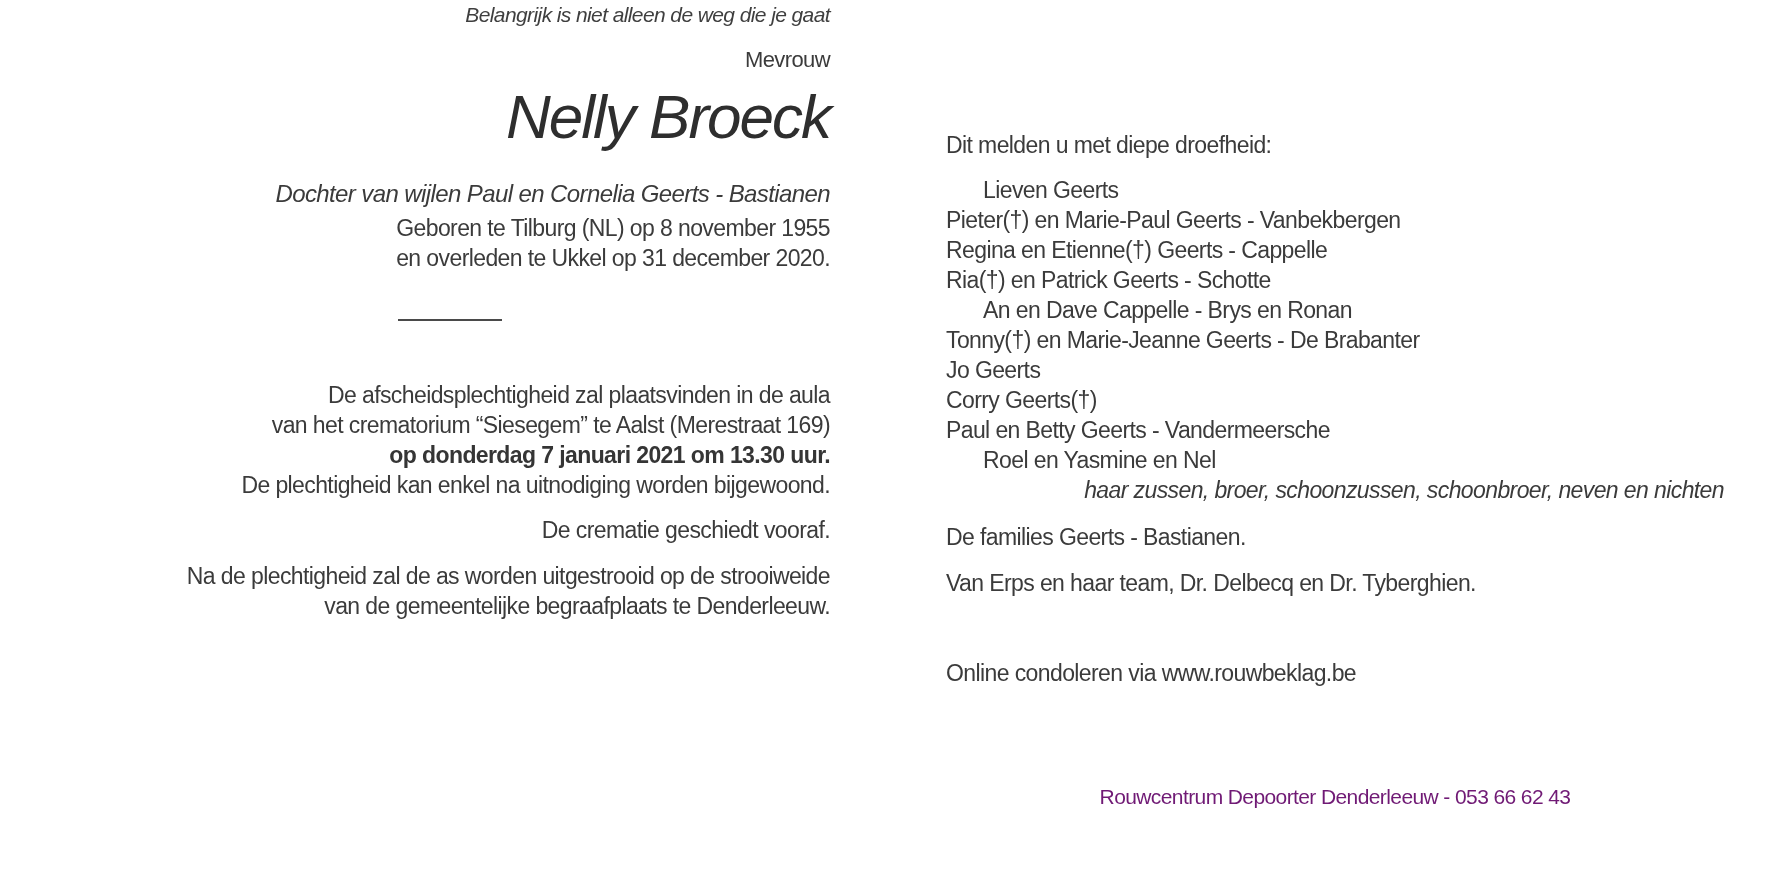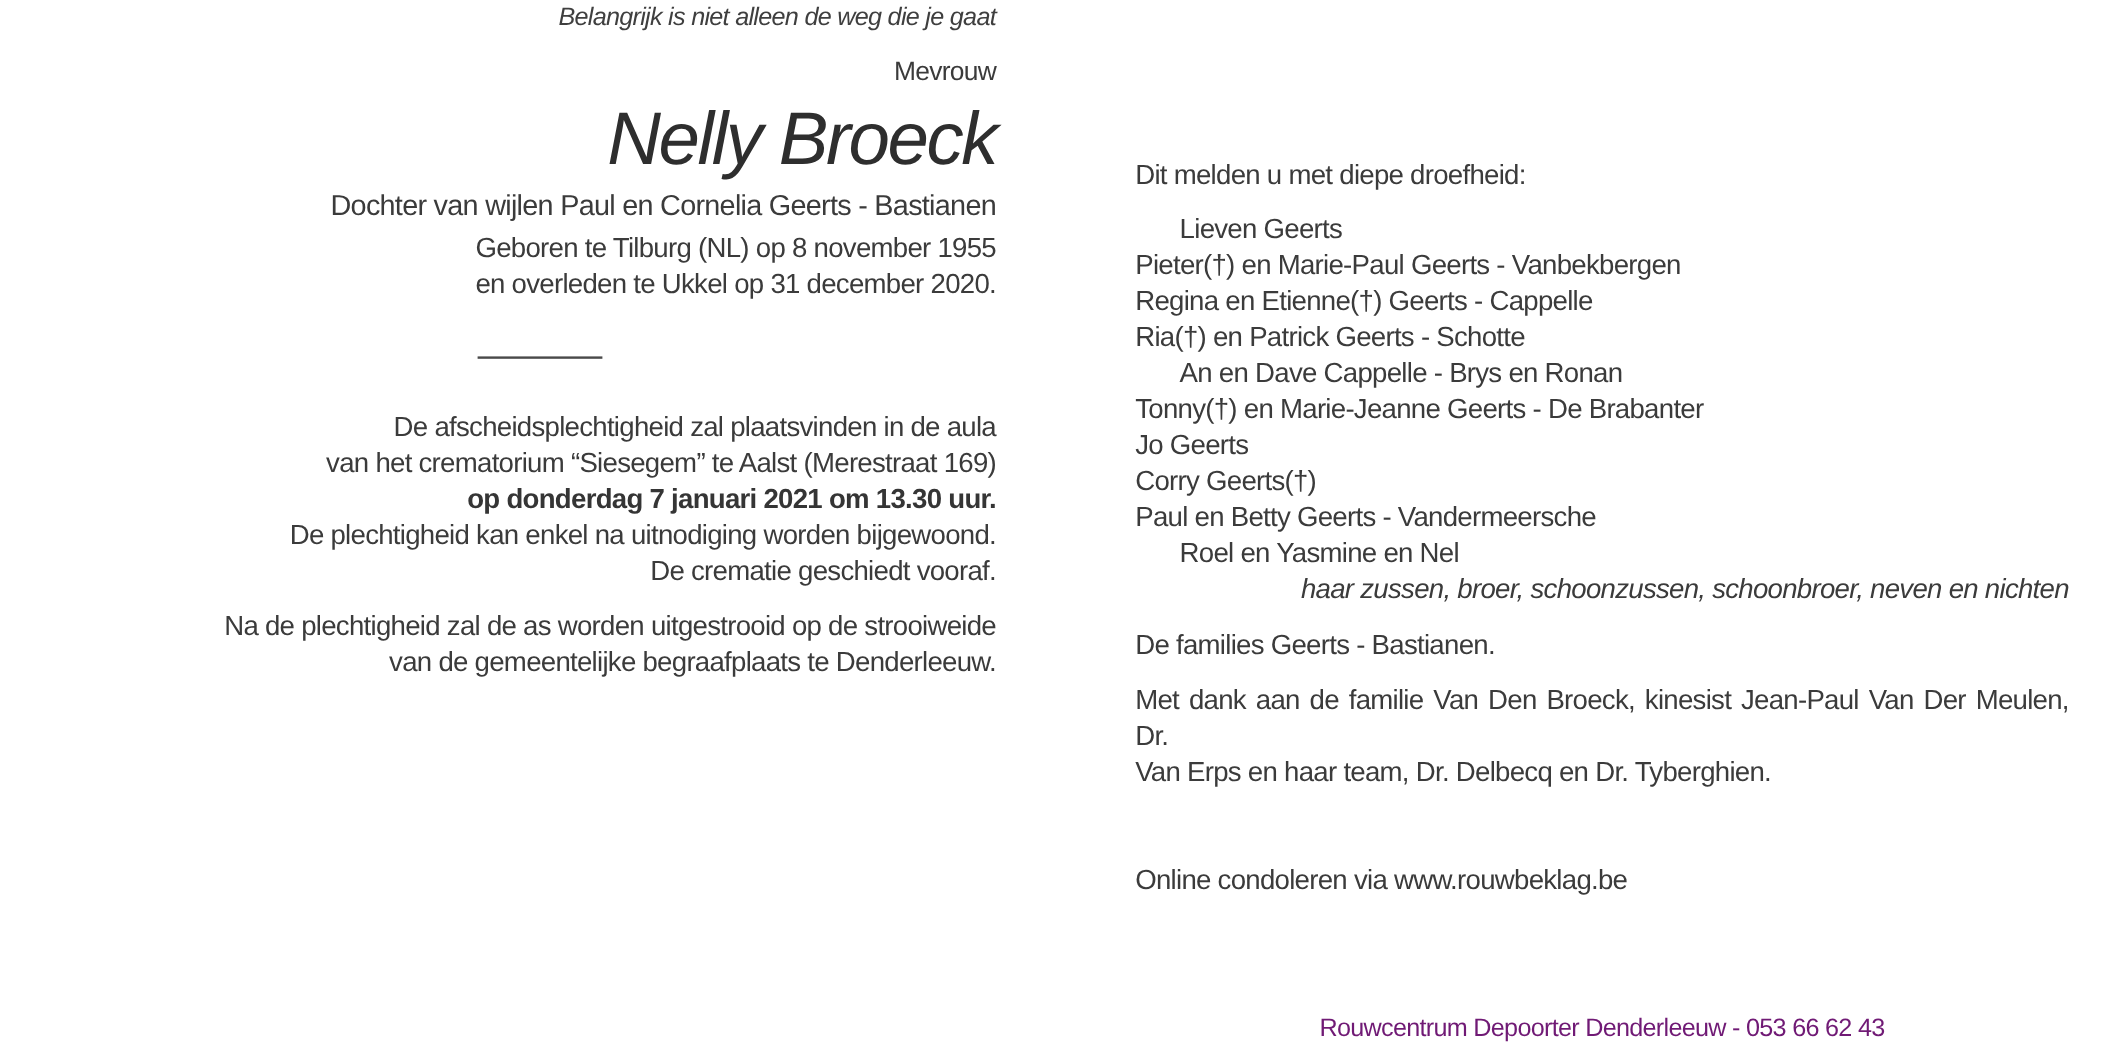--- a/index.html
+++ b/index.html
@@ -47,35 +47,36 @@
   .deceased-name {
     margin-top: 6px;
     font-size: 62px;
     font-style: italic;
     letter-spacing: -2px;
     line-height: 72px;
     color: #2e2e2e;
     white-space: nowrap;
   }
   .parents-line {
-    margin-top: 4px;
+    margin-top: 26px;
     font-size: 24px;
     line-height: 30px;
+    font-style: italic;
   }
   .dates-block { margin-top: 4px; }
   .divider {
     margin: 46px auto 0 auto;
     width: 104px;
     height: 0;
     border: none;
     border-top: 2px solid #4a4a4a;
   }
-  .ceremony-block { margin-top: 41px; }
+  .ceremony-block { margin-top: 59px; }
   .bold-line { font-weight: bold; color: #353535; }
-  .cremation-line { }
+  .cremation-line { margin-top: 15px; }
   .scatter-block { margin-top: 16px; }
 
   .family-list { margin-top: 15px; }
   .family-line { line-height: 30px; }
   .family-line.indent { padding-left: 37px; }
   .relatives-line {
     line-height: 30px;
     font-style: italic;
     text-align: right;
   }
@@ -143,20 +144,19 @@
     <div class="family-line">Corry Geerts(†)</div>
     <div class="family-line">Paul en Betty Geerts - Vandermeersche</div>
     <div class="family-line indent">Roel en Yasmine en Nel</div>
   </div>
 
   <div class="relatives-line">haar zussen, broer, schoonzussen, schoonbroer, neven en nichten</div>
 
   <div class="families-line">De families Geerts - Bastianen.</div>
 
   <div class="thanks-block">
-    <div class="thanks-justified">Met dank aan de familie Van Den Broeck, kinesist Jean-Paul Van Der Meulen, Dr.</div>
     <div class="line">Van Erps en haar team, Dr. Delbecq en Dr. Tyberghien.</div>
   </div>
 
   <div class="condolences-line">Online condoleren via www.rouwbeklag.be</div>
 
   <div class="footer-line">Rouwcentrum Depoorter Denderleeuw - 053 66 62 43</div>
 </div>
 
 </body></html>

